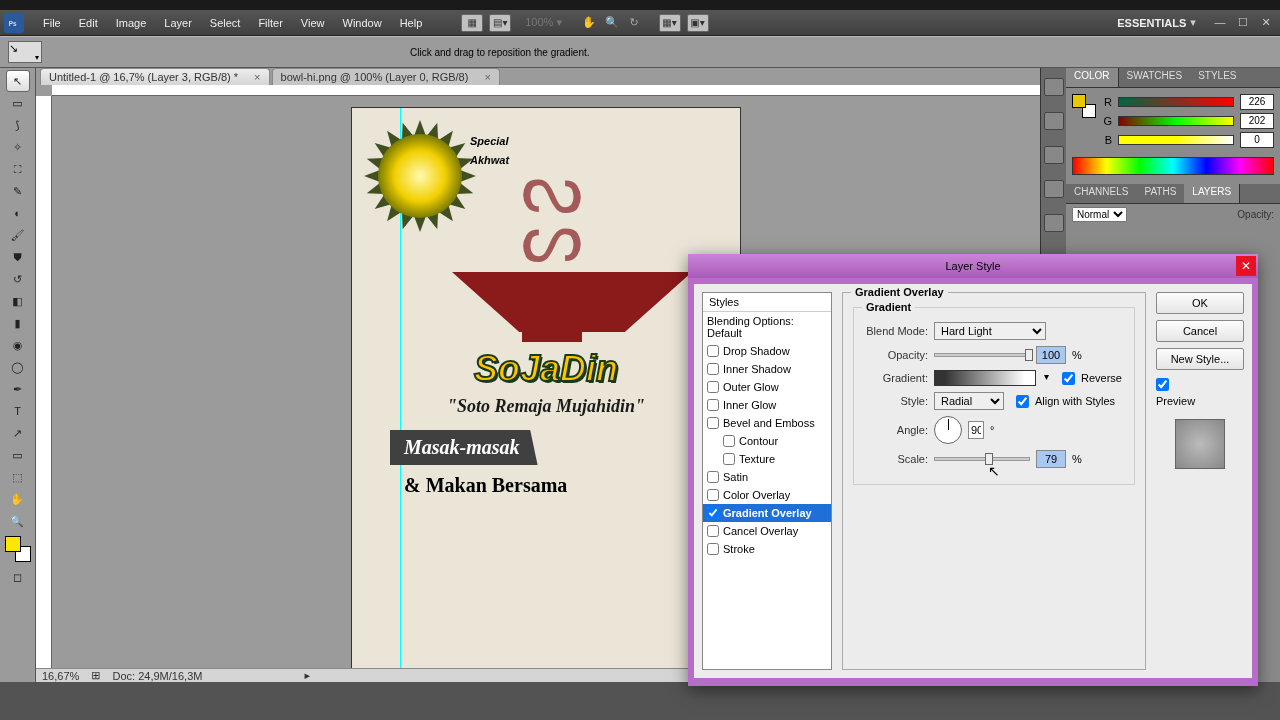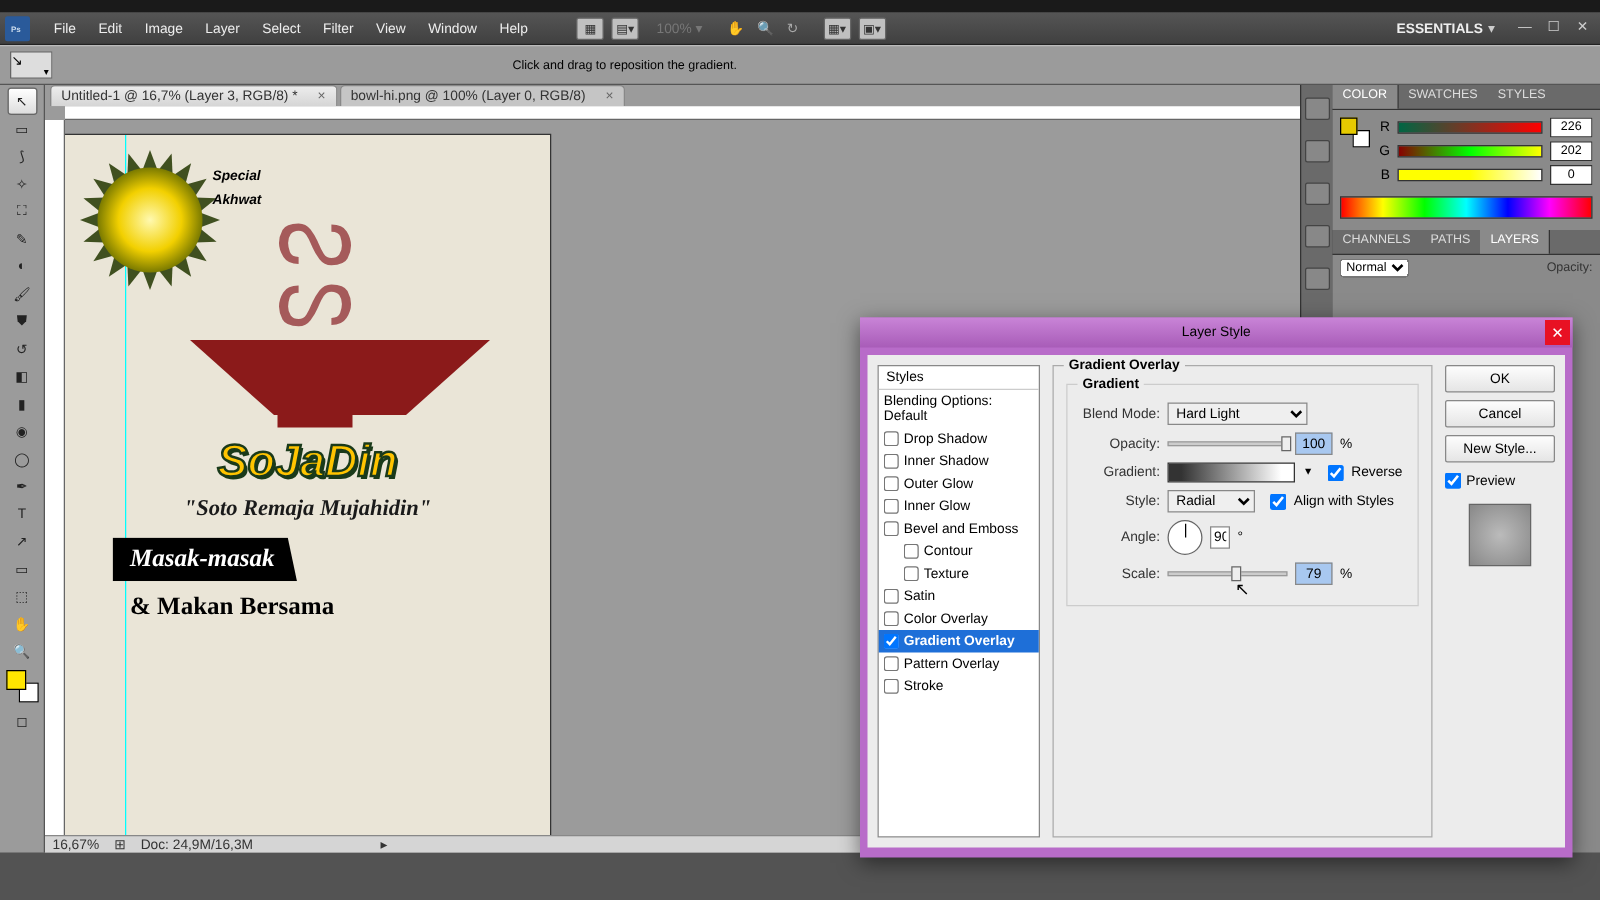--- a/index.html
+++ b/index.html
@@ -23,31 +23,31 @@
 .swatch-bg { position: absolute; width: 16px; height: 16px; background: #fff; border: 1px solid #000; right: 0; bottom: 0; }
 .swatch-fg { position: absolute; width: 16px; height: 16px; background: #ffe600; border: 1px solid #000; left: 0; top: 0; }
 .doc-area { flex: 1; display: flex; flex-direction: column; background: #9b9b9b; }
 .tabbar { height: 22px; background: #9b9b9b; display: flex; align-items: end; padding: 0 4px; }
 .doc-tab { background: linear-gradient(#ededed,#d5d5d5); border: 1px solid #888; border-bottom: none; padding: 2px 8px; margin-right: 2px; border-radius: 4px 4px 0 0; font-size: 10px; color: #333; display:flex; align-items:center; gap:16px; }
 .doc-tab .close-x { color:#666; cursor:default; }
 .doc-tab.inactive { background: #c5c5c5; }
 .ruler-h { height: 16px; background: #fff; border-bottom: 1px solid #666; margin-left: 16px; position: relative; overflow: hidden; }
 .ruler-v { width: 16px; background: #fff; border-right: 1px solid #666; position: relative; }
 .canvas-wrap { flex: 1; display: flex; }
-.canvas-scroll { flex: 1; background: #9b9b9b; overflow: hidden; position: relative; display: flex; justify-content: flex-start; padding-top: 12px; }
+.canvas-scroll { flex: 1; background: #9b9b9b; overflow: hidden; position: relative; display: flex; justify-content: center; padding-top: 12px; }
 .canvas { width: 388px; height: 560px; background: #eae5d7; box-shadow: 0 0 0 1px #333; position: relative; }
 .sunburst { position: absolute; top: 8px; left: 8px; width: 120px; height: 120px; }
 .guide { position:absolute; top:0; bottom:0; left:48px; width:1px; background:#0ff; }
 .soup-wrap { position:absolute; top:56px; left:100px; width:200px; }
 .steam { color:#a55a5a; font-size:70px; font-family: Georgia, serif; text-align:center; line-height:0.7; }
 .bowl { margin-top:10px; width: 240px; height: 60px; background:#8b1a1a; clip-path: polygon(0 0, 100% 0, 72% 100%, 28% 100%); margin-left:auto; margin-right:auto; position:relative; }
 .bowl-base { width:60px; height:10px; background:#8b1a1a; margin:0 auto; }
 .logo-text { position:absolute; top:240px; width:100%; text-align:center; font-family: "Arial Black", sans-serif; font-size:36px; font-weight:900; font-style:italic; color:#ffc400; -webkit-text-stroke: 2px #1a3a1a; text-shadow: 2px 2px 0 #1a3a1a; }
 .tagline { position:absolute; top:288px; width:100%; text-align:center; font-family:Georgia,serif; font-size:18px; font-style:italic; font-weight:bold; color:#1a1a1a; }
-.banner { position:absolute; top:322px; left:38px; background:#000000; color:#fff; padding:6px 18px 6px 14px; font-family:Georgia,serif; font-weight:bold; font-size:20px; font-style:italic; clip-path: polygon(0 0, 95% 0, 100% 100%, 0 100%); }
+.banner { position:absolute; top:322px; left:38px; background:#404040; color:#fff; padding:6px 18px 6px 14px; font-family:Georgia,serif; font-weight:bold; font-size:20px; font-style:italic; clip-path: polygon(0 0, 95% 0, 100% 100%, 0 100%); }
 .subline { position:absolute; top:366px; left:52px; font-family:Georgia,serif; font-size:20px; font-weight:bold; color:#000; }
 .special-text { position:absolute; top:22px; left:118px; font-family:Georgia,serif; font-weight:bold; font-style:italic; font-size:16px; color:#000; line-height:1.2; }
 .statusbar { height: 18px; background: #d5d5d5; border-top: 1px solid #888; display: flex; align-items: center; padding: 0 6px; font-size: 10px; color: #333; gap: 12px; }
 .right-dock { width: 26px; background: #6a6a6a; border-left: 1px solid #333; display:flex; flex-direction:column; align-items:center; padding-top:10px; gap:16px; }
 .dock-icon { width:20px; height:18px; background:#888; border:1px solid #444; border-radius:2px; }
 .panels-right { width: 214px; background: #535353; display: flex; flex-direction: column; }
 .panel-tabs { display: flex; background: #6a6a6a; height: 20px; border-bottom:1px solid #333; }
 .panel-tab { padding: 2px 8px; color: #ddd; font-size: 10px; cursor: default; }
 .panel-tab.active { background: #8a8a8a; color: #fff; border-right:1px solid #333; }
 .color-panel { background: #8a8a8a; padding: 6px; height: 96px; }
@@ -341,21 +341,21 @@
       <div class="row">
           <input type="checkbox" style="">
           <span>Color Overlay</span>
         </div>
       <div class="row sel">
           <input type="checkbox" checked="" style="">
           <b>Gradient Overlay</b>
         </div>
       <div class="row">
           <input type="checkbox" style="">
-          <span>Pattern Overlay</span>
+          <span>Cancel Overlay</span>
         </div>
       <div class="row">
           <input type="checkbox" style="">
           <span>Stroke</span>
         </div>
     </div>
 
     <div class="settings-box">
       <legend>Gradient Overlay</legend>
       <div class="inner-group">
@@ -399,21 +399,21 @@
           <input type="text" class="mini-num" value="79" style="">
           <span>%</span>
         </div>
       </div>
     </div>
 
     <div class="buttons-col">
       <div class="dlg-btn">OK</div>
       <div class="dlg-btn">Cancel</div>
       <div class="dlg-btn">New Style...</div>
-      <div style="display:flex;align-items:center;gap:4px;margin-top:2px;">
+      <div style="display:flex;align-items:flex-start;gap:4px;margin-top:2px;flex-direction:column;">
         <input type="checkbox" checked="" style="">
         <span>Preview</span>
       </div>
       <div class="preview-box"></div>
     </div>
   </div>
 </div>
 
 <div class="cursor-arrow">↖</div>
 

